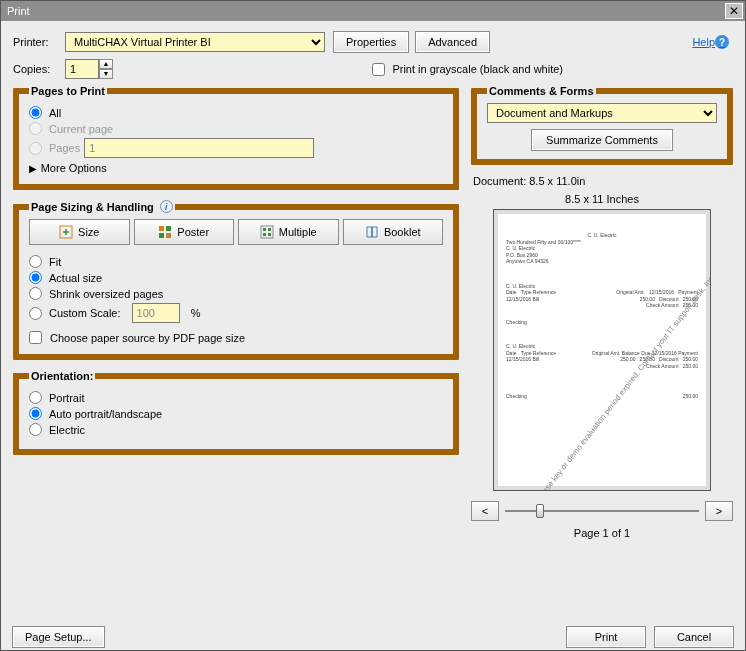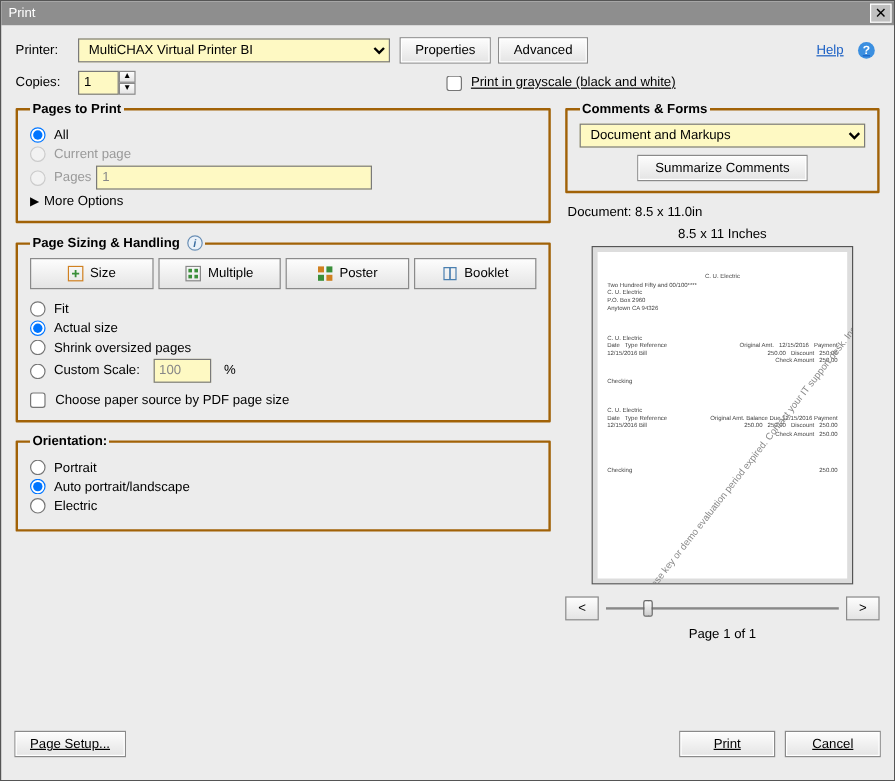--- a/index.html
+++ b/index.html
@@ -46,31 +46,31 @@
   .btn {
     font: inherit;
     background: linear-gradient(#fdfdfd,#e4e4e4);
     border: 1px solid #8a8a8a;
     padding: 1px 12px;
     height: 22px;
     cursor: pointer;
     outline: 1px solid #fff;
     outline-offset: -2px;
   }
-  .help { color:#1a5fc4; text-decoration:underline; margin-right:4px; display:flex; align-items:center; gap:12px; cursor:pointer;}
+  .help { color:#1a5fc4; text-decoration:underline; margin-right:4px; display:flex; align-items:center; gap:0; cursor:pointer;}
   .help-icon { width:14px; height:14px; border-radius:50%; background:#3b8fe0; color:#fff; font-weight:bold; display:flex; align-items:center; justify-content:center; font-size:10px;}
   .copies { width:34px; text-align:left; }
   .spinner { display:flex; flex-direction:column; margin-left:0; }
   .spinner button { width:14px; height:10px; font-size:7px; line-height:6px; padding:0; background:linear-gradient(#fdfdfd,#e4e4e4); border:1px solid #8a8a8a; cursor:pointer;}
-  .grayscale-wrap { margin-left: auto; margin-right: 170px; display:flex; align-items:center; gap:4px;text-decoration:underline;}
+  .grayscale-wrap { margin-left: auto; margin-right: 170px; display:flex; align-items:center; gap:4px;}
   .columns { display:flex; gap:12px; margin-top:4px;}
   .left-col { flex: 1; }
   .right-col { width: 262px; }
   fieldset.group {
-    border: 2px solid #a16207;
+    border: 6px solid #a16207;
     border-radius:1px;
     padding: 6px 10px 10px 10px;
     margin: 0 0 10px 0;
     background: #ececec;
   }
   fieldset.group legend { font-weight: bold; padding:0 2px; }
   .radio-row { display:flex; align-items:center; gap:4px; margin:3px 0; }
   .disabled { color:#9a9a9a; }
   .pages-input { width:230px; background:#ddd; color:#888; }
   .more-opts { display:flex; align-items:center; gap:4px; margin-top:4px; cursor:pointer;}
@@ -114,22 +114,22 @@
   .doc-block { margin-bottom:18px; }
   .doc-row { display:flex; justify-content:space-between; }
   .nav-row { display:flex; align-items:center; gap:6px; margin-top:10px; justify-content:center;}
   .nav-btn { width:28px; height:20px; background:linear-gradient(#fdfdfd,#e4e4e4); border:1px solid #8a8a8a; cursor:pointer; font:inherit;}
   .slider-track { flex:1; height:14px; position:relative; display:flex; align-items:center;}
   .slider-rail { height:2px; background:#888; width:100%; position:relative;}
   .slider-tick { position:absolute; left:18%; top:-5px; width:1px; height:12px; background:#555;}
   .slider-thumb { position:absolute; left:18%; top:-6px; width:8px; height:14px; margin-left:-4px; background:linear-gradient(#fdfdfd,#ccc); border:1px solid #666; border-radius:2px;}
   .page-of { text-align:center; margin-top:6px;}
   .footer {
-    position:absolute; bottom:20px; left:12px; right:12px;
-    display:flex; align-items:center;text-decoration:underline;
+    position:absolute; bottom:3px; left:12px; right:12px;
+    display:flex; align-items:center;
   }
   .footer .right-btns { margin-left:auto; display:flex; gap:8px;}
   .footer .btn { width:80px; }
   input[type=radio], input[type=checkbox]{ margin:0 3px 0 0; }
   .topright { margin-left:auto; }
 </style>
 </head>
 <body>
 
 <div class="titlebar">
@@ -199,36 +199,36 @@
         <div class="tab-row">
           <button class="tab-btn">
             <svg width="14" height="14">
                 <rect x="1" y="1" width="12" height="12" fill="none" stroke="#d08020"></rect>
                 <path d="M4 7h6M7 4v6" stroke="#3a8f3a" stroke-width="1.5"></path>
               </svg>
             <span>Size</span>
           </button>
           <button class="tab-btn">
             <svg width="14" height="14">
+                <rect x="1" y="1" width="5" height="5" fill="#d08020"></rect>
+                <rect x="8" y="1" width="5" height="5" fill="#3a8f3a"></rect>
+                <rect x="1" y="8" width="5" height="5" fill="#3a8f3a"></rect>
+                <rect x="8" y="8" width="5" height="5" fill="#d08020"></rect>
+              </svg>
+            <span>Poster</span>
+          </button>
+          <button class="tab-btn">
+            <svg width="14" height="14">
                 <rect x="1" y="1" width="12" height="12" fill="none" stroke="#888"></rect>
                 <rect x="3" y="3" width="3" height="3" fill="#3a8f3a"></rect>
                 <rect x="8" y="3" width="3" height="3" fill="#3a8f3a"></rect>
                 <rect x="3" y="8" width="3" height="3" fill="#3a8f3a"></rect>
                 <rect x="8" y="8" width="3" height="3" fill="#3a8f3a"></rect>
               </svg>
             <span>Multiple</span>
-          </button>
-          <button class="tab-btn">
-            <svg width="14" height="14">
-                <rect x="1" y="1" width="5" height="5" fill="#d08020"></rect>
-                <rect x="8" y="1" width="5" height="5" fill="#3a8f3a"></rect>
-                <rect x="1" y="8" width="5" height="5" fill="#3a8f3a"></rect>
-                <rect x="8" y="8" width="5" height="5" fill="#d08020"></rect>
-              </svg>
-            <span>Poster</span>
           </button>
           <button class="tab-btn">
             <svg width="14" height="14">
                 <path d="M2 2h5v10H2z M7 2h5v10H7z" fill="none" stroke="#4a7fb0"></path>
                 <line x1="7" y1="2" x2="7" y2="12" stroke="#4a7fb0"></line>
               </svg>
             <span>Booklet</span>
           </button>
         </div>
 

